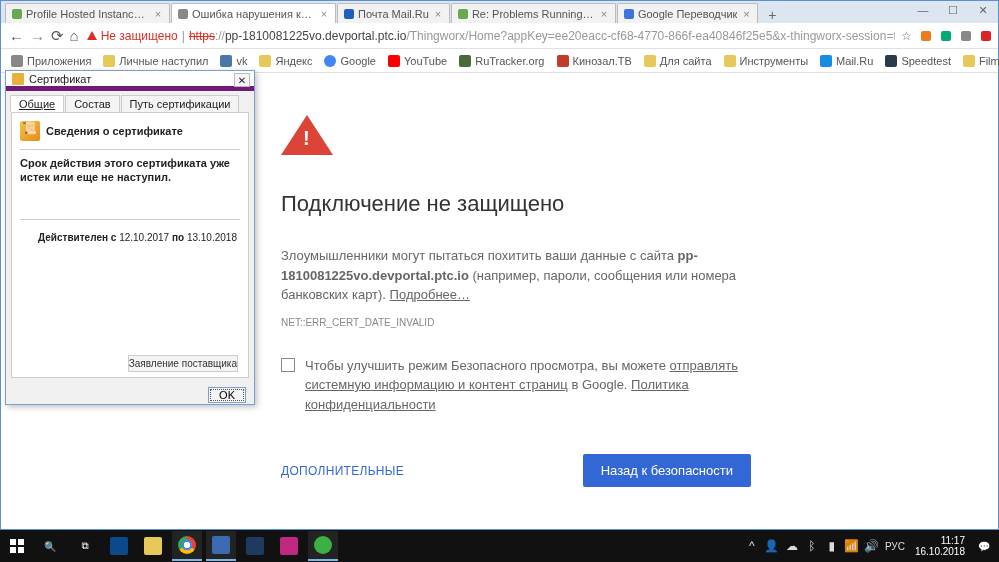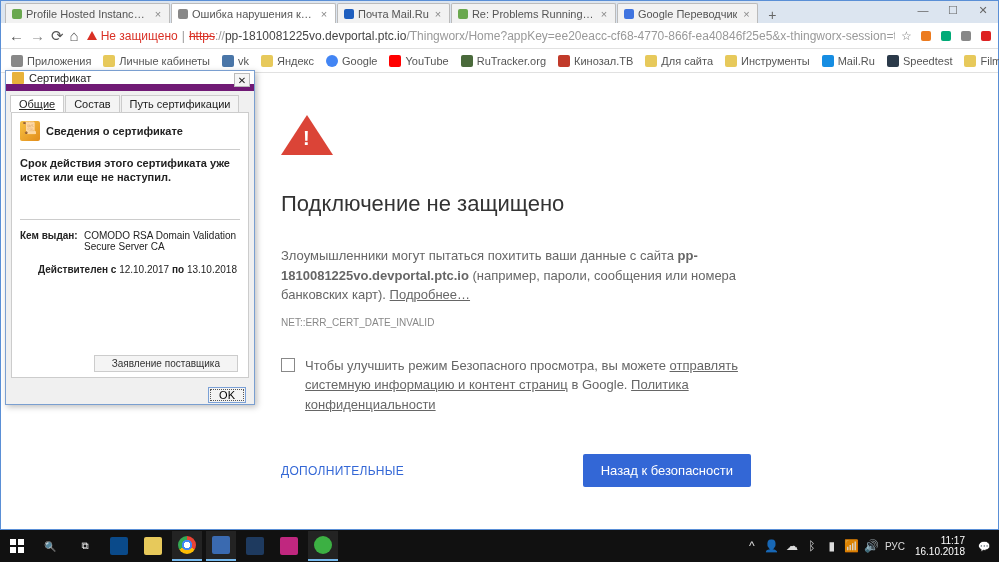--- a/index.html
+++ b/index.html
@@ -51,39 +51,39 @@
   .warn a { color:#666; text-decoration:underline; cursor:pointer; }
   .err { font-size:10px; color:#888; margin-top:4px; }
   .improve { display:flex; gap:10px; margin-top:28px; font-size:13px; color:#666; line-height:1.5; }
   .cb { width:14px;height:14px;border:1px solid #888;cursor:pointer;flex-shrink:0;margin-top:2px; }
   .pagebuttons { display:flex; justify-content:space-between; margin-top:40px; align-items:center; }
   .more-btn { font-size:12px; color:#3367d6; cursor:pointer; text-transform:uppercase; letter-spacing:0.3px; }
   .back-btn { background:#3367d6; color:#fff; padding:9px 18px; font-size:13px; border-radius:2px; cursor:pointer; }
 
   
   .certwin { position:absolute; top:70px; left:5px; width:250px; height:335px; background:#f0f0f0; border:1px solid #7a9fd0; box-shadow: 2px 2px 6px rgba(0,0,0,0.25); font-size:11px; color:#222; }
-  .cert-title { height:20px; background:#fff; display:flex; align-items:center; padding:0 6px; border-bottom:7px solid #701a75; position:relative; }
+  .cert-title { height:20px; background:#fff; display:flex; align-items:center; padding:0 6px; border-bottom:5px solid #701a75; position:relative; }
   .cert-title svg { margin-right:5px; }
   .cert-close { position:absolute; right:4px; top:2px; width:16px;height:14px; border:1px solid #bbb; background:#f5f5f5; display:flex;align-items:center;justify-content:center;font-size:10px;cursor:pointer; }
   .cert-tabs { display:flex; padding:4px 4px 0 4px; font-size:11px; }
   .cert-tab { padding:2px 8px; border:1px solid #ccc; background:#f4f4f4; margin-right:1px; cursor:pointer; border-bottom:none; }
   .cert-tab.active { background:#fff;text-decoration:underline; }
   .cert-body { margin:0 5px 5px 5px; background:#fff; border:1px solid #ccc; padding:8px; height:266px; position:relative; }
   .cert-info-head { display:flex; align-items:center; gap:6px; margin-bottom:8px; }
   .cert-ico { width:20px;height:20px; background:linear-gradient(135deg,#f6c244,#e28d1b); border-radius:2px; position:relative; }
   .cert-ico:after { content:"📜"; position:absolute; left:2px; top:0; font-size:12px; }
   .cert-info-head b { font-size:11px; font-weight:bold; }
   .cert-err { font-size:11px; font-weight:bold; margin-bottom:34px; line-height:1.3; }
   .cert-hr { border:none; border-top:1px solid #ccc; margin:6px 0; }
   .cert-row { display:flex; font-size:10px; margin-top:6px; }
   .cert-row .k { width:64px; font-weight:bold; }
   .cert-row .v { flex:1; }
   .valid { font-size:10px; margin-top:4px; padding-left:18px; }
   .cert-footer { position:absolute; right:10px; bottom:8px; }
-  .cert-link { font-size:10px; color:#333; padding:2px 17px; border:1px solid #ccc; background:#f4f4f4; cursor:pointer; }
+  .cert-link { font-size:10px; color:#333; padding:2px 0; border:1px solid #ccc; background:#f4f4f4; cursor:pointer; }
   .cert-ok-row { display:flex; justify-content:flex-end; padding:4px 8px; }
   .okbtn { border:1px solid #7aa0d6; padding:1px 10px; font-size:11px; cursor:pointer; background:#f4f4f4; outline:1px dotted #555; outline-offset:-3px; }
 
   
   .taskbar { position:absolute; left:0; right:0; bottom:0; height:32px; background:#111; display:flex; align-items:center; color:#fff; font-size:10px; }
   .tb-left { display:flex; align-items:center; gap:4px; padding:0 2px; }
   .tb-btn { width:30px; height:30px; display:flex;align-items:center;justify-content:center;cursor:pointer; }
   .tb-btn.active { border-bottom:2px solid #76b9ed; background:rgba(255,255,255,0.08); }
   .tb-ico { width:18px;height:18px;border-radius:2px; }
   .tb-right { margin-left:auto; display:flex; align-items:center; gap:6px; padding-right:4px; }
@@ -161,21 +161,21 @@
     </div>
   </div>
 
   <div class="bmbar">
     <div class="bm">
         <span class="bico" style="background:#888"></span>
         <span>Приложения</span>
       </div>
     <div class="bm">
         <span class="bico" style="background:#e7c95b"></span>
-        <span>Личные кабинеты</span>
+        <span>Личные наступил</span>
       </div>
     <div class="bm">
         <span class="bico" style="background:#4a76a8"></span>
         <span>vk</span>
       </div>
     <div class="bm">
         <span class="bico" style="background:#e7c95b"></span>
         <span>Яндекс</span>
       </div>
     <div class="bm">
@@ -253,24 +253,20 @@
     <div class="cert-tab">Путь сертификации</div>
   </div>
   <div class="cert-body">
     <div class="cert-info-head">
       <div class="cert-ico"></div>
       <b>Сведения о сертификате</b>
     </div>
     <hr class="cert-hr">
     <div class="cert-err">Срок действия этого сертификата уже истек или еще не наступил.</div>
     <hr class="cert-hr">
-    <div class="cert-row" style="margin-top:10px">
-        <span class="k">Кем выдан:</span>
-        <span class="v">COMODO RSA Domain Validation Secure Server CA</span>
-      </div>
     <div class="valid" style="margin-top:12px">
       <b>Действителен с</b>&nbsp;<span>12.10.2017</span>&nbsp;<b>по</b>&nbsp;<span>13.10.2018</span>
     </div>
     <div class="cert-footer">
       <span class="cert-link">Заявление поставщика</span>
     </div>
   </div>
   <div class="cert-ok-row">
     <button class="okbtn">OK</button>
   </div>

